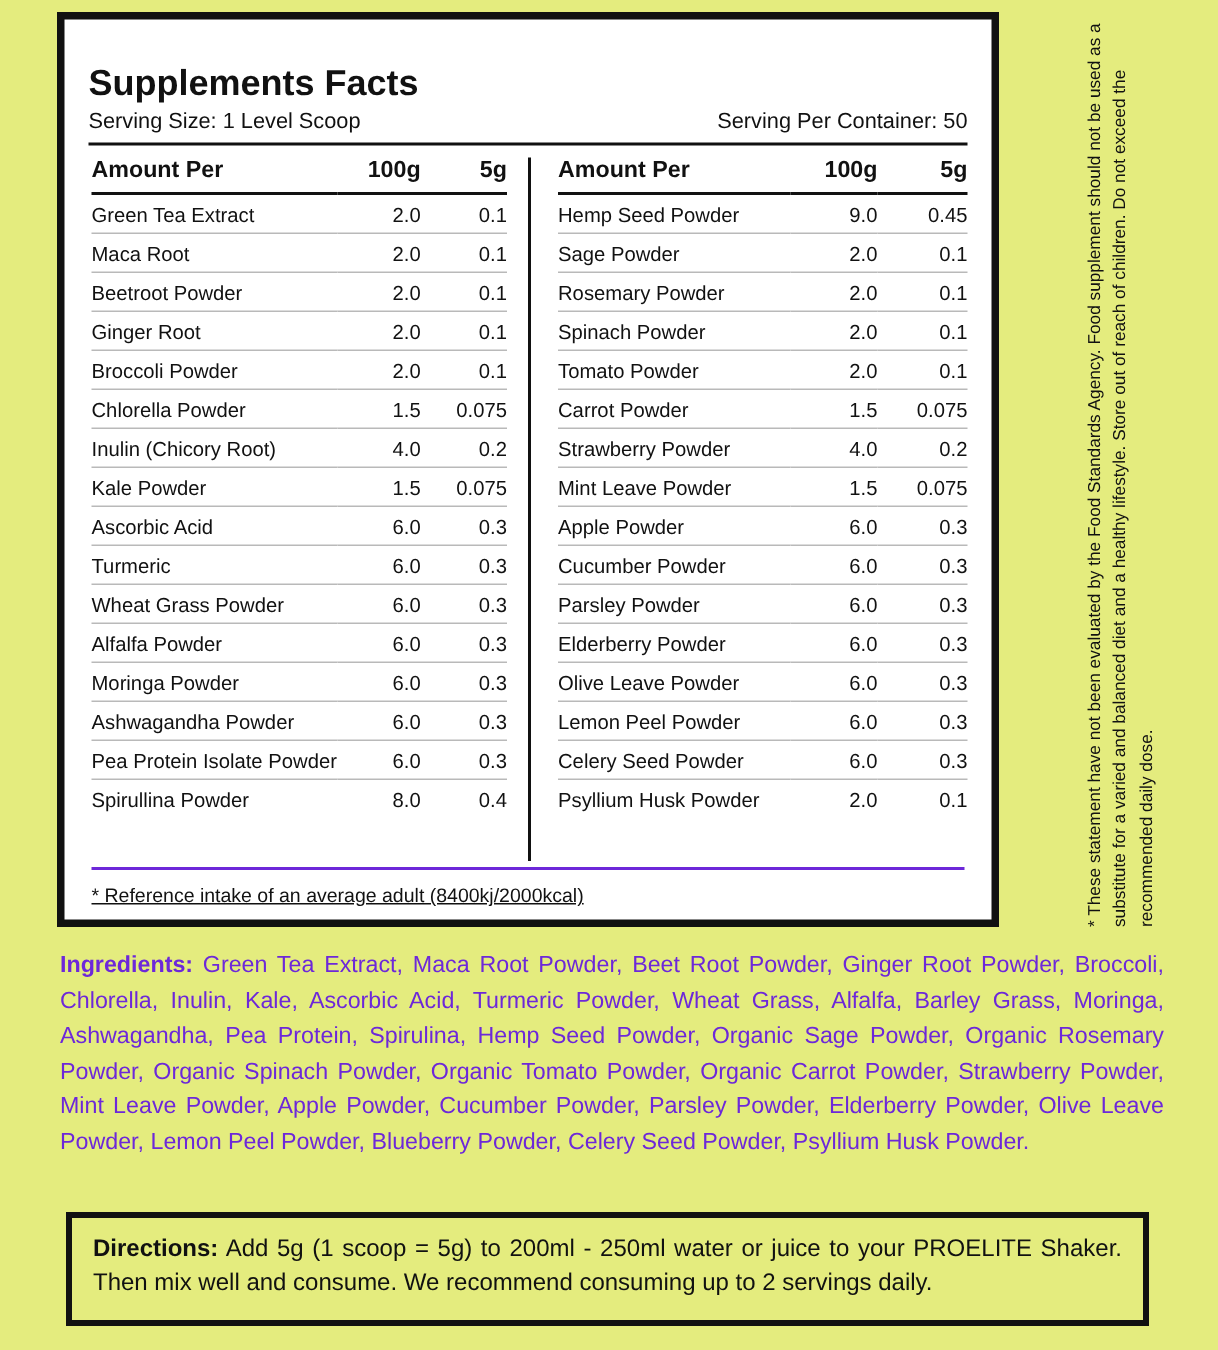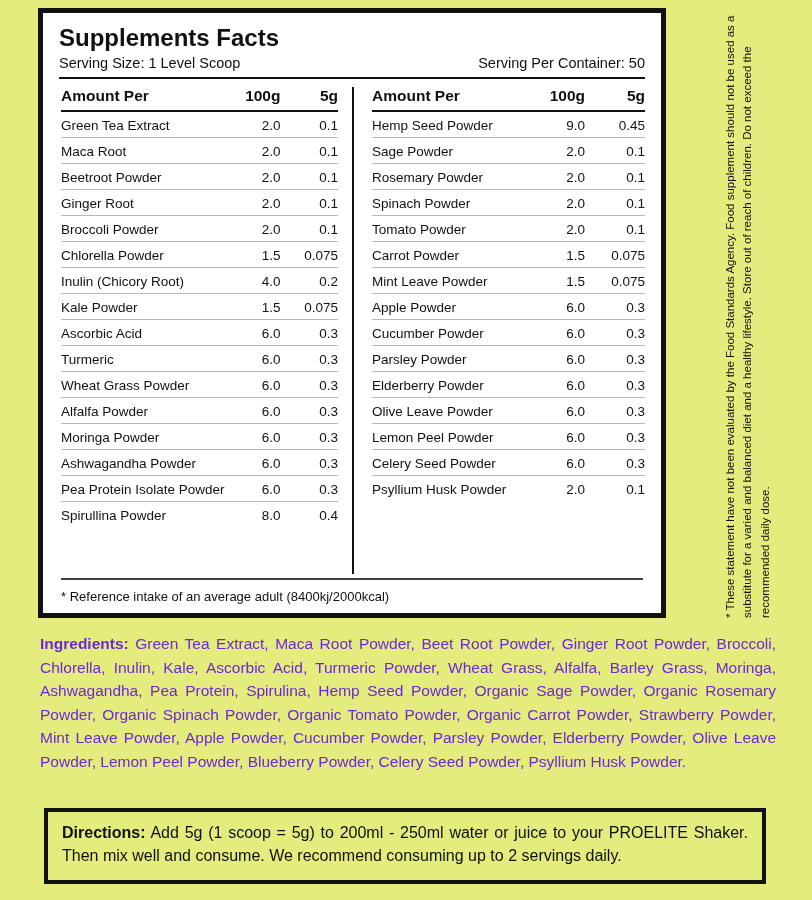--- a/index.html
+++ b/index.html
@@ -21,21 +21,21 @@
     position: absolute;
     left: 38px;
     top: 8px;
     width: 628px;
     height: 610px;
     background: #ffffff;
     border: 5px solid #111;
     box-sizing: border-box;
   }
   .facts-inner {
-    padding: 10px 14px 6px 14px;
+    padding: 28px 14px 6px 14px;
     height: 100%;
     box-sizing: border-box;
     display: flex;
     flex-direction: column;
   }
   .facts-title {
     font-size: 24px;
     font-weight: bold;
     letter-spacing: 0px;
     line-height: 1.1;
@@ -93,25 +93,26 @@
     width: 58px;
   }
   table.nutri td.num2 {
     text-align: right;
     width: 60px;
   }
   table.nutri th.c100 { width: 58px; }
   table.nutri th.c5 { width: 60px; }
 
   .footnotes {
-    border-top: 2px solid #404040;
+    border-top: 2px solid #6d28d9;
     margin: 4px 4px 0 4px;
     padding-top: 8px;
     font-size: 13px;
     line-height: 1.45;
+    text-decoration: underline;
   }
 
   
   .disclaimer {
     position: absolute;
     left: 688px;
     top: 8px;
     width: 34px;
     height: 610px;
   }
@@ -301,20 +302,25 @@
                 <td>Tomato Powder</td>
                 <td class="num">2.0</td>
                 <td class="num2">0.1</td>
               </tr>
               <tr>
                 <td>Carrot Powder</td>
                 <td class="num">1.5</td>
                 <td class="num2">0.075</td>
               </tr>
               <tr>
+                <td>Strawberry Powder</td>
+                <td class="num">4.0</td>
+                <td class="num2">0.2</td>
+              </tr>
+              <tr>
                 <td>Mint Leave Powder</td>
                 <td class="num">1.5</td>
                 <td class="num2">0.075</td>
               </tr>
               <tr>
                 <td>Apple Powder</td>
                 <td class="num">6.0</td>
                 <td class="num2">0.3</td>
               </tr>
               <tr>

